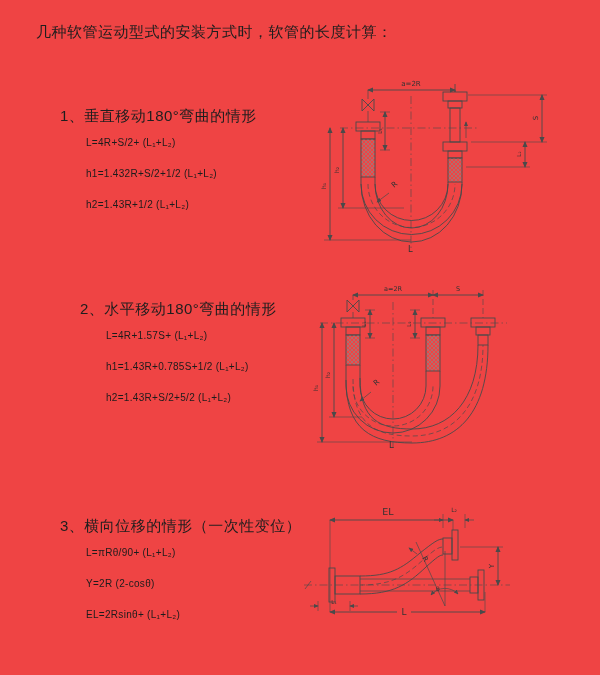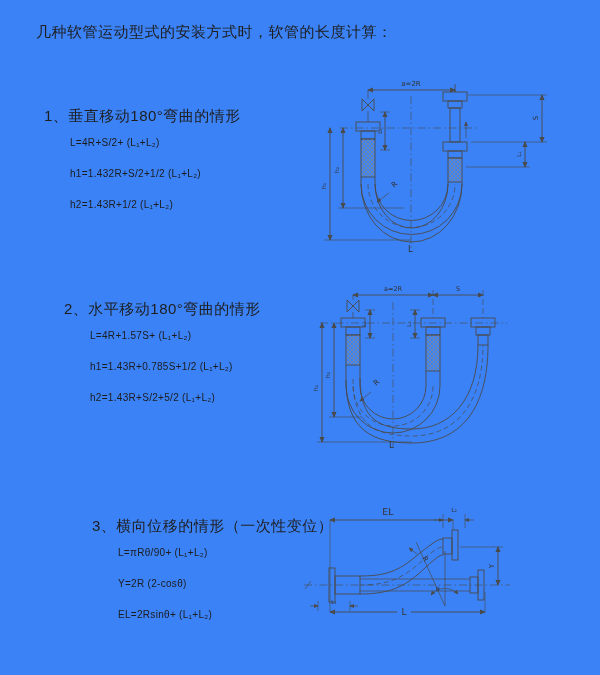--- a/index.html
+++ b/index.html
@@ -1,20 +1,20 @@
 <!DOCTYPE html>
 <html><head>
 <meta charset="utf-8">
 <style>
   html,body{margin:0;padding:0;background:#ffffff;}
-  .page{position:relative;width:600px;height:675px;background:#3b82f6;overflow:hidden;
+  .page{position:relative;width:600px;height:675px;background:#ef4444;overflow:hidden;
         font-family:"Liberation Sans","DejaVu Sans",sans-serif;color:#1c1c1c;}
   .title{position:absolute;left:36px;top:23px;font-size:15px;letter-spacing:.5px;color:#1e1e1e;}
-  .sec{position:absolute;left:44px;}
-  .s1{top:106px;} .s2{top:299px;margin-left:20px;} .s3{top:516px;margin-left:48px;}
+  .sec{position:absolute;left:60px;}
+  .s1{top:106px;} .s2{top:299px;margin-left:20px;} .s3{top:516px;}
   .sec-heading{font-size:15px;line-height:20px;margin-bottom:7px;color:#1e1e1e;letter-spacing:.5px;}
   .formula{font-size:10px;line-height:20px;margin:0 0 11px 26px;letter-spacing:.3px;white-space:nowrap;}
   .diag{position:absolute;}
   .d1{left:306px;top:70px;} .d2{left:302px;top:280px;} .d3{left:298px;top:494px;}
   svg{display:block;}
   svg text{font-family:"DejaVu Sans",sans-serif;fill:#333;stroke:none;}
 </style>
 </head>
 <body>
 

